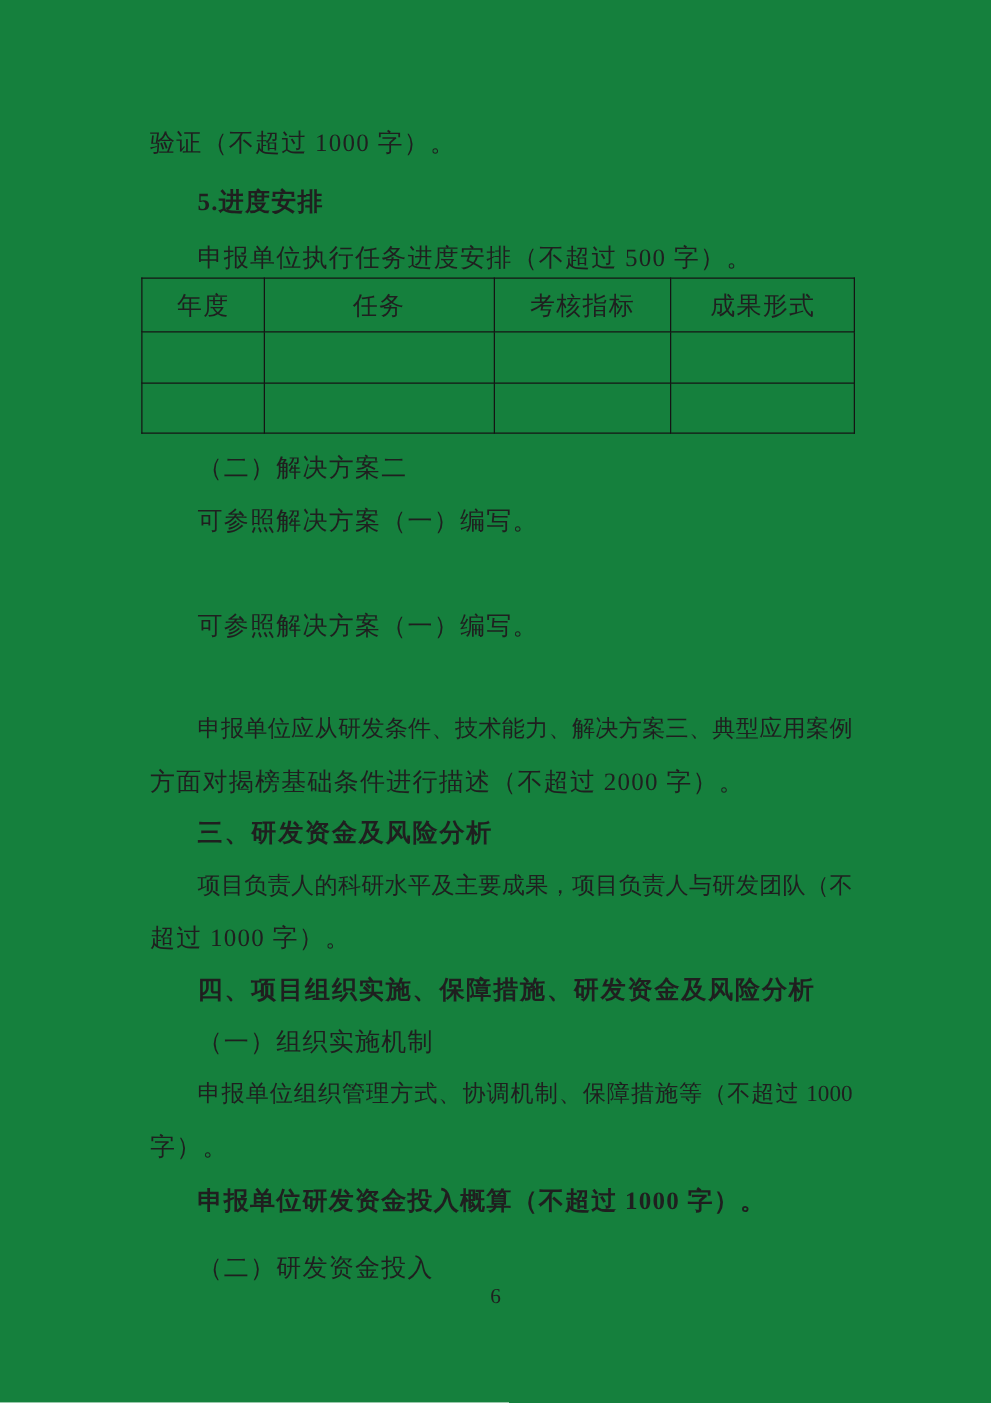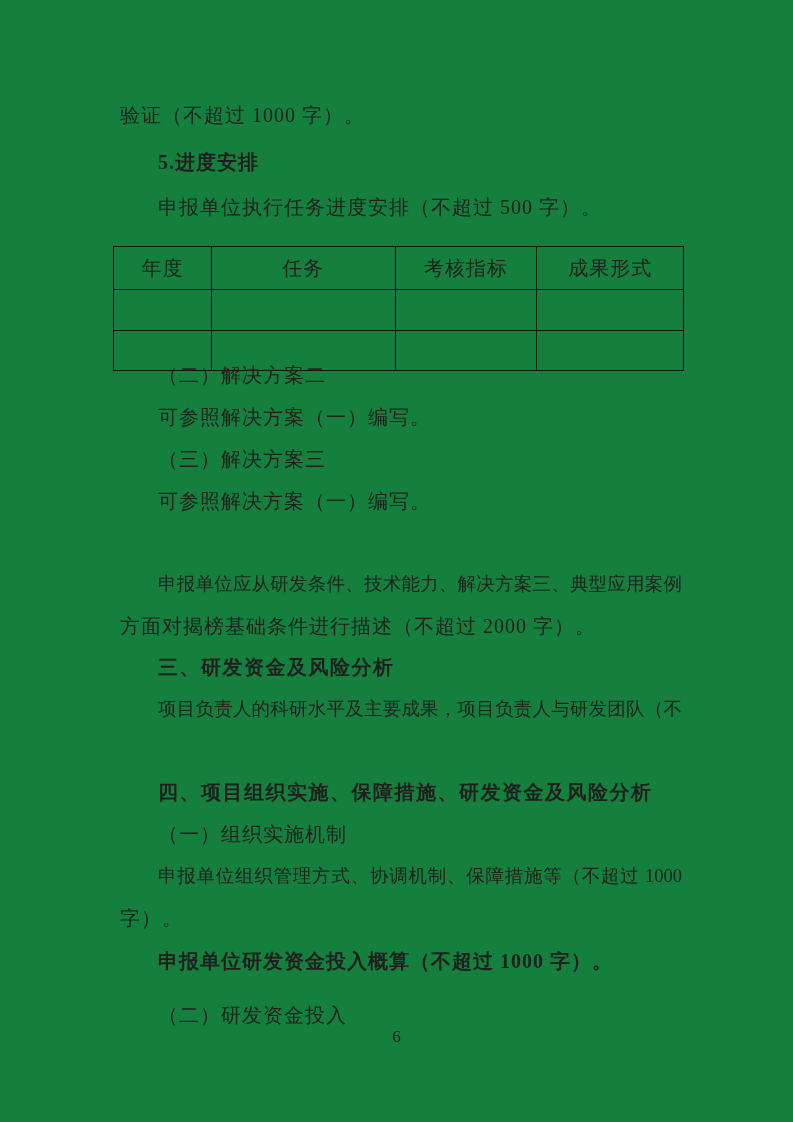--- a/index.html
+++ b/index.html
@@ -44,21 +44,20 @@
   }
   table.sched {
     position: absolute;
     left: 113px;
     top: 222px;
     width: 571px;
     border-collapse: collapse;
     table-layout: fixed;
     font-size: 20px;
     color: #1f1f1f;
-    margin-top: 24px;
   }
   table.sched th, table.sched td {
     border: 1.5px solid #141414;
     text-align: center;
     vertical-align: middle;
     font-weight: normal;
     letter-spacing: 1px;
     padding: 0;
   }
   tr.hdr  { height: 43px; }
@@ -112,33 +111,33 @@
       <td></td>
       <td></td>
     </tr>
   </tbody>
     </table>
 
   <div class="line indent" style="top:362px;">（二）解决方案二</div>
 
   <div class="line indent" style="top:404px;">可参照解决方案（一）编写。</div>
 
-  <div class="line indent" style="top:446px;">（三）解决方案三</div>
 
   <div class="line indent" style="top:488px;">可参照解决方案（一）编写。</div>
 
 
   <div class="line justify indent" style="top:571px;">申报单位应从研发条件、技术能力、解决方案三、典型应用案例等</div>
 
   <div class="line" style="top:613px;">方面对揭榜基础条件进行描述（不超过 2000 字）。</div>
 
   <div class="line h-hei indent" style="top:654px;">三、研发资金及风险分析</div>
 
   <div class="line justify indent" style="top:696px;">项目负责人的科研水平及主要成果，项目负责人与研发团队（不</div>
 
+  <div class="line" style="top:738px;">超过 1000 字）。</div>
 
   <div class="line indent" style="top:821px;">（一）组织实施机制</div>
 
   <div class="line h-hei indent" style="top:779px;">四、项目组织实施、保障措施、研发资金及风险分析</div>
 
   <div class="line justify indent" style="top:863px;">申报单位组织管理方式、协调机制、保障措施等（不超过 1000</div>
 
   <div class="line" style="top:905px;">字）。</div>
 
   <div class="line indent" style="top:1002px;">（二）研发资金投入</div>

